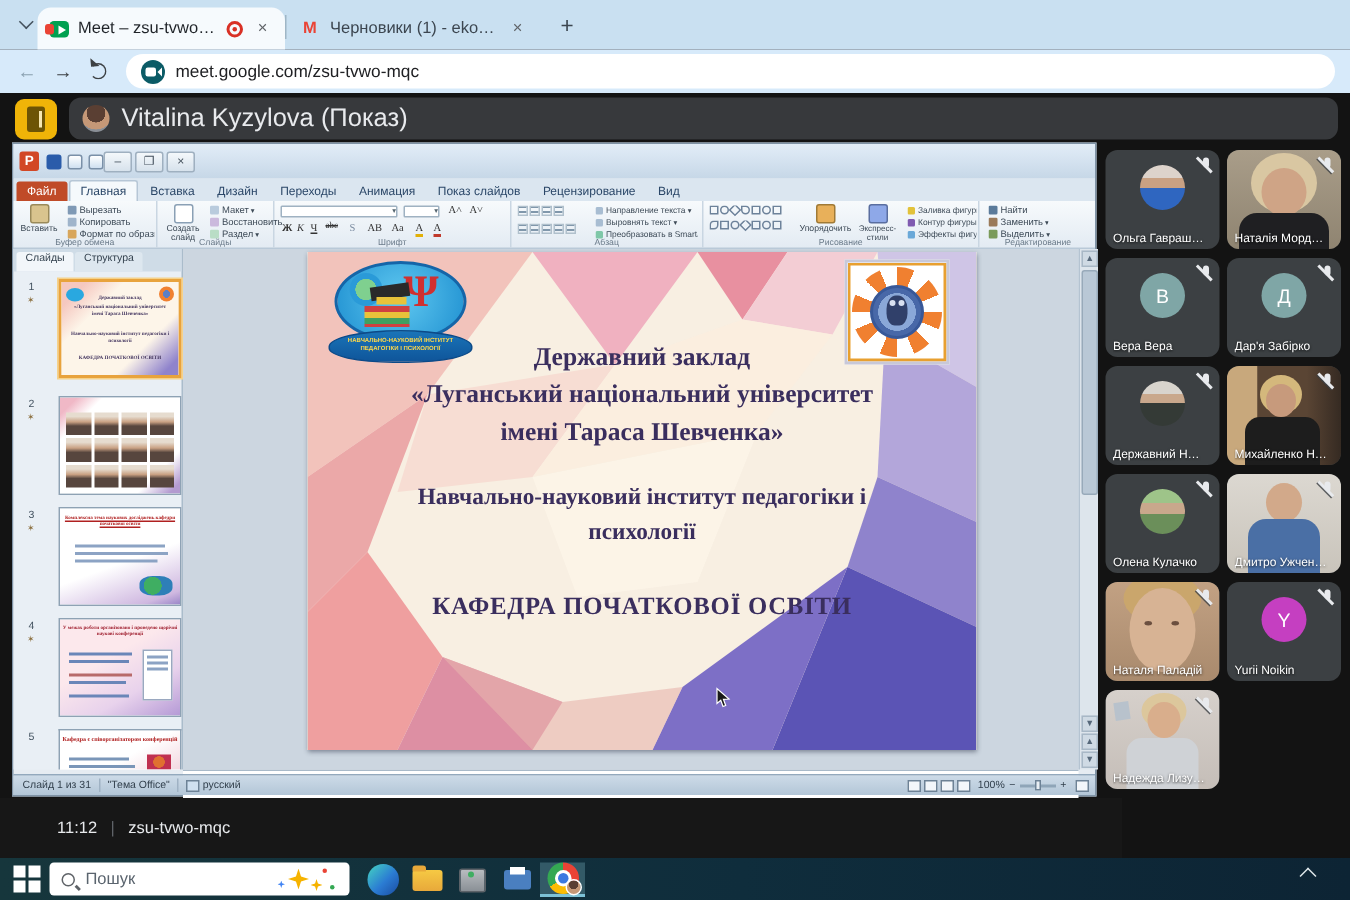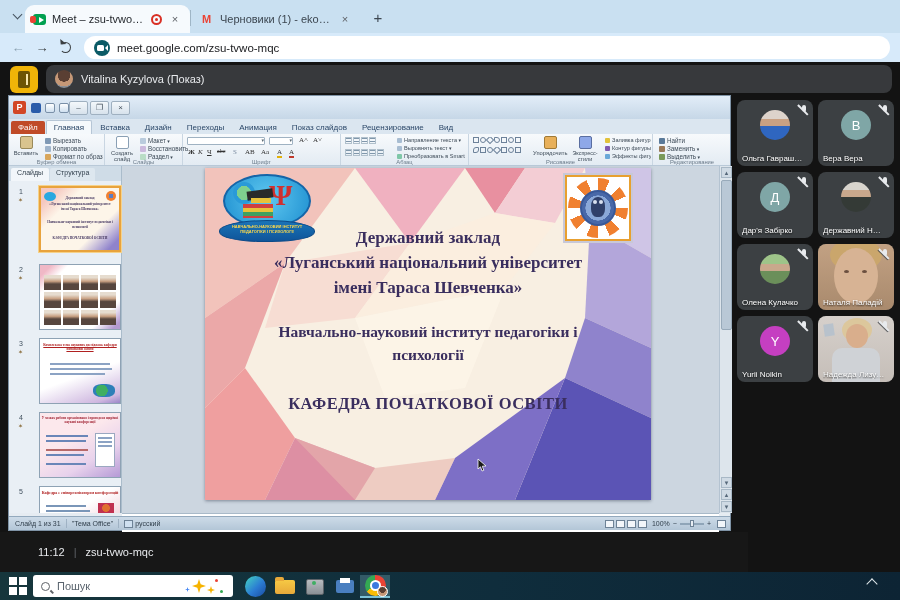--- a/index.html
+++ b/index.html
@@ -36,21 +36,21 @@
   .meet-cam-badge::after{content:"";position:absolute;right:2.5px;top:5px;border-right:3.5px solid #fff;border-top:3px solid transparent;border-bottom:3px solid transparent}
   .urltext{font-size:11.5px;color:#202124}
 
   
   .meet-top{position:absolute;left:0;top:62px;width:900px;height:36px;background:#131313}
   .present-ind{position:absolute;left:10px;top:4px;width:28px;height:27px;border-radius:6px;background:#f0b408;cursor:pointer}
   .present-ind i{left:8px;top:5px;width:12px;height:17px;border-radius:2px;background:#6d5405}
   .present-ind b{left:16px;top:8px;width:2px;height:11px;background:#f7e7b0}
   .presenter-pill{position:absolute;left:46px;top:3px;width:846px;height:28px;background:#37393c;border-radius:8px;display:flex;align-items:center;gap:8px;padding:0 9px}
   .presenter-ava{width:18px;height:18px;border-radius:50%;background:radial-gradient(circle at 50% 30%,#5a3f33 0 40%,#c59877 41% 70%,#8a8f96 71%)}
-  .presenter-name{font-size:11px;color:#e8eaed}
+  .presenter-name{font-size:17px;color:#e8eaed}
 
   
   .ppt{position:absolute;left:8px;top:95px;width:723px;height:436px;background:#e6ecf2;border:1px solid #7f93a6;font-family:"Liberation Sans",sans-serif}
   .ppt-title{position:absolute;left:0;top:0;width:100%;height:23px;background:linear-gradient(#e2edf8,#c6d7e7);display:flex;align-items:center;padding:0 4px}
   .ppt-ico{width:13px;height:13px;border-radius:2px;background:#d24726;color:#fff;font-size:9px;font-weight:bold;text-align:center;line-height:13px}
   .qat{display:flex;gap:4px;margin-left:5px;align-items:center}
   .qat i{position:static;width:10px;height:10px;border-radius:2px}
   .ppt-title-text{flex:1;text-align:center;font-size:8px;color:#37424e;white-space:nowrap;overflow:hidden}
   .winbtns{display:flex;gap:2px}
   .winbtn{width:19px;height:14px;background:linear-gradient(#f4f8fb,#d7e2ec);border:1px solid #9fb0c0;border-radius:2px;font-size:8px;color:#44505c;text-align:center;line-height:12px;cursor:pointer}
@@ -430,38 +430,64 @@
   </div>
 </div>
 
 <div class="pgridwrap">
   <div class="tile">
     <span class="ava" style="background:linear-gradient(180deg,#ddd3cb 0 30%,#c9a183 30% 52%,#2f66c0 52%)"></span>
     <span class="mik"></span>
     <span class="nm">Ольга Гавраш…</span>
   </div>
   <div class="tile">
+    <div class="vid" style="background:linear-gradient(180deg,#a99d89,#8f8471)">
+      <i class="ph" style="left:16px;top:2px;width:44px;height:40px;background:#d9c7a2"></i>
+      <i class="ph" style="left:23px;top:12px;width:30px;height:32px;background:#cfa486"></i>
+      <i style="left:8px;top:42px;width:60px;height:24px;border-radius:12px 12px 0 0;background:#1f1f22"></i>
+    </div>
+    <span class="mik"></span>
+    <span class="nm">Наталія Морд…</span>
+  </div>
+  <div class="tile">
     <span class="ava" aria-label="Вера Вера" style="background: rgb(127, 166, 166);">В</span>
     <span class="mik"></span>
     <span class="nm">Вера Вера</span>
   </div>
   <div class="tile">
     <span class="ava" style="background: rgb(127, 166, 166);">Д</span>
     <span class="mik"></span>
     <span class="nm">Дар'я Забірко</span>
   </div>
   <div class="tile">
     <span class="ava" style="background:linear-gradient(180deg,#d8d4cd 0 28%,#c9a88c 28% 50%,#343a36 50%)"></span>
     <span class="mik"></span>
     <span class="nm">Державний Н…</span>
   </div>
   <div class="tile">
+    <div class="vid" style="background:linear-gradient(90deg,#c8a87c 0 26%,#5a4534 27% 70%,#352a22)">
+      <i class="ph" style="left:22px;top:6px;width:28px;height:26px;background:#d4b87c"></i>
+      <i class="ph" style="left:26px;top:12px;width:20px;height:22px;background:#c79a7c"></i>
+      <i style="left:12px;top:34px;width:50px;height:32px;border-radius:10px 10px 0 0;background:#1d1d1d"></i>
+    </div>
+    <span class="mik"></span>
+    <span class="nm">Михайленко Н…</span>
+  </div>
+  <div class="tile">
     <span class="ava" style="background:linear-gradient(180deg,#9ec489 0 32%,#c9a88c 32% 56%,#6b8f5a 56%)"></span>
     <span class="mik"></span>
     <span class="nm">Олена Кулачко</span>
+  </div>
+  <div class="tile">
+    <div class="vid" style="background:linear-gradient(180deg,#dcd8d1,#c9c4bb)">
+      <i class="ph" style="left:26px;top:6px;width:24px;height:26px;background:#d2a98a"></i>
+      <i style="left:14px;top:30px;width:48px;height:36px;border-radius:12px 12px 0 0;background:#4a6fa5"></i>
+    </div>
+    <span class="mik"></span>
+    <span class="nm">Дмитро Ужчен…</span>
   </div>
   <div class="tile">
     <div class="vid" style="background:linear-gradient(180deg,#c2a183,#a98a6d)">
       <i class="ph" style="left:12px;top:-6px;width:52px;height:34px;background:#caa66c"></i>
       <i class="ph" style="left:16px;top:4px;width:44px;height:56px;background:#d7b394"></i>
       <i class="ph" style="left:26px;top:26px;width:5px;height:3px;background:#6b4f3f"></i>
       <i class="ph" style="left:44px;top:26px;width:5px;height:3px;background:#6b4f3f"></i>
     </div>
     <span class="mik"></span>
     <span class="nm">Наталя Паладій</span>

